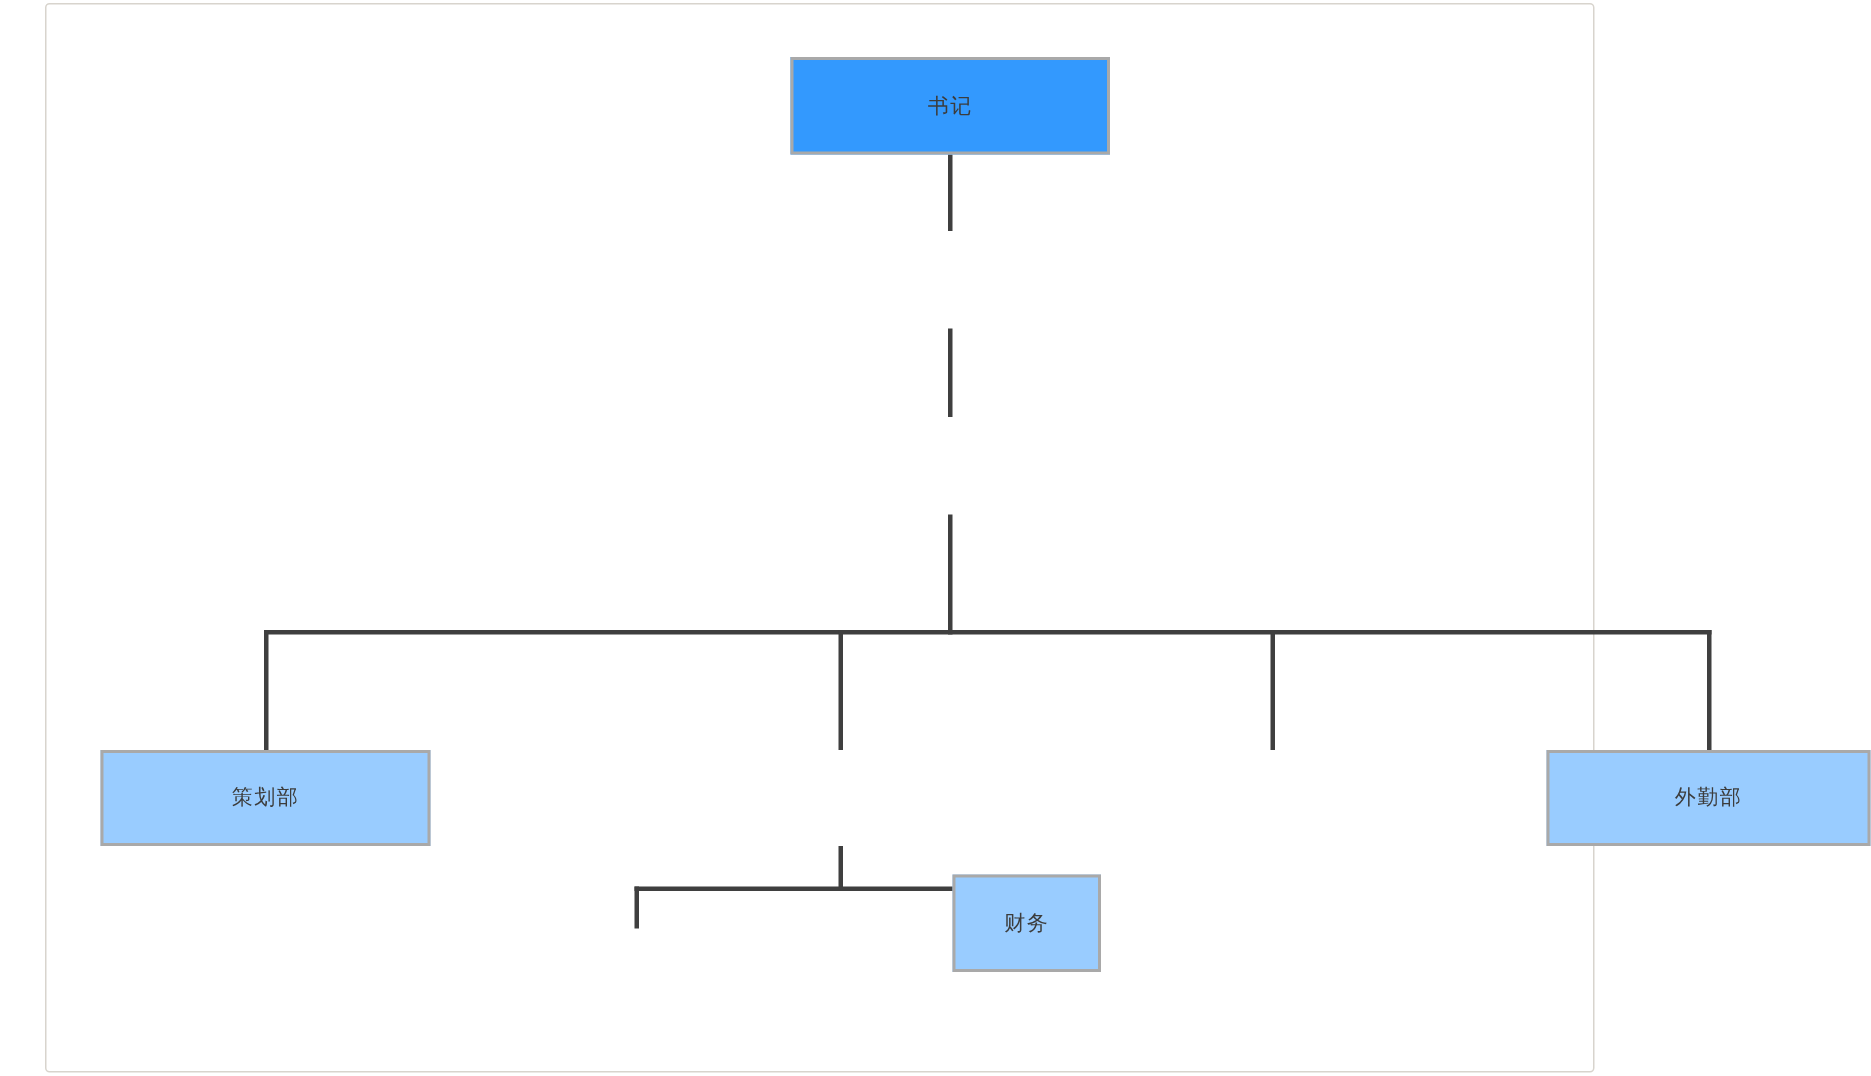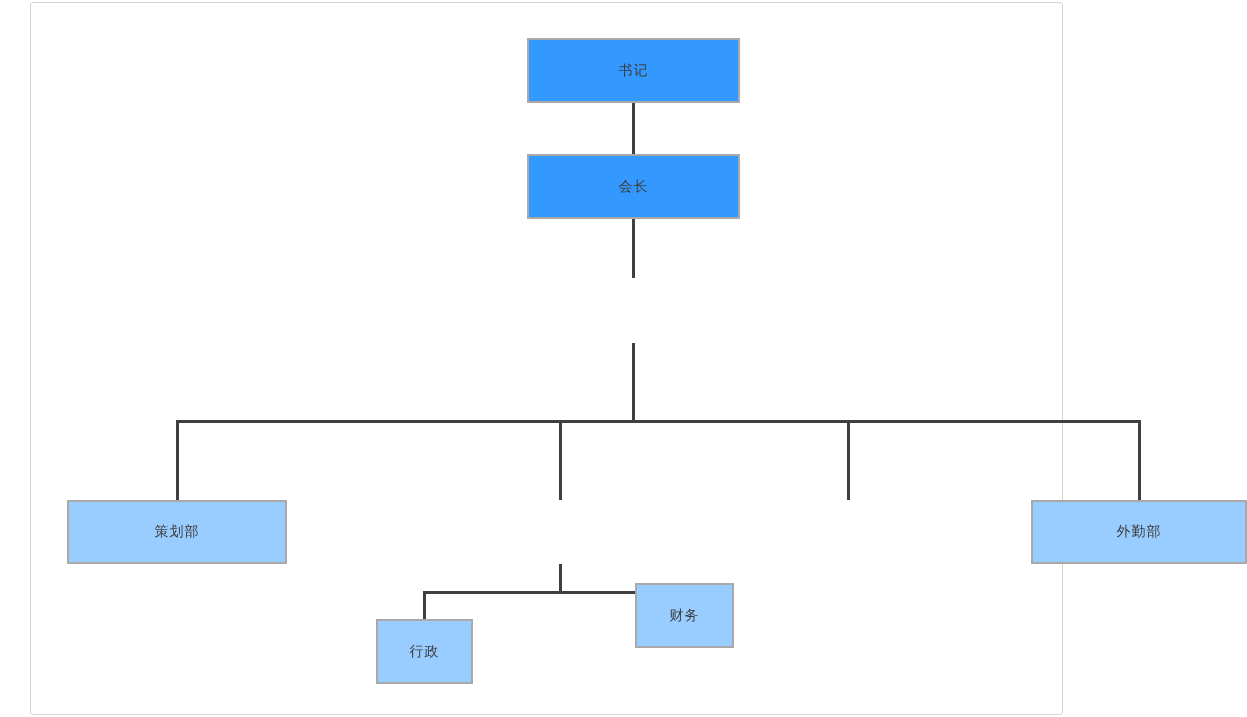--- a/index.html
+++ b/index.html
@@ -48,29 +48,23 @@
   <div class="conn" style="left:816px;top:417px;width:3px;height:80px"></div>
   <div class="conn" style="left:1107px;top:417px;width:3px;height:80px"></div>
   <div class="conn" style="left:528px;top:561px;width:3px;height:29px"></div>
   <div class="conn" style="left:392px;top:588px;width:263px;height:3px"></div>
   <div class="conn" style="left:392px;top:588px;width:3px;height:28px"></div>
   <div class="conn" style="left:652px;top:588px;width:3px;height:28px"></div>
 
   <div class="node primary" style="left:496px;top:35px;width:213px;height:65px">
     <span>书记</span>
   </div>
-  <div class="node primary" style="left:496px;top:151px;width:213px;height:65px">
-    <span>会长</span>
-  </div>
   <div class="node secondary" style="left:36px;top:497px;width:220px;height:64px">
     <span>策划部</span>
   </div>
   <div class="node secondary" style="left:1000px;top:497px;width:216px;height:64px">
     <span>外勤部</span>
-  </div>
-  <div class="node secondary" style="left:345px;top:616px;width:97px;height:65px">
-    <span>行政</span>
   </div>
   <div class="node secondary" style="left:604px;top:580px;width:99px;height:65px">
     <span>财务</span>
   </div>
 
 </div>
 
 </body></html>

